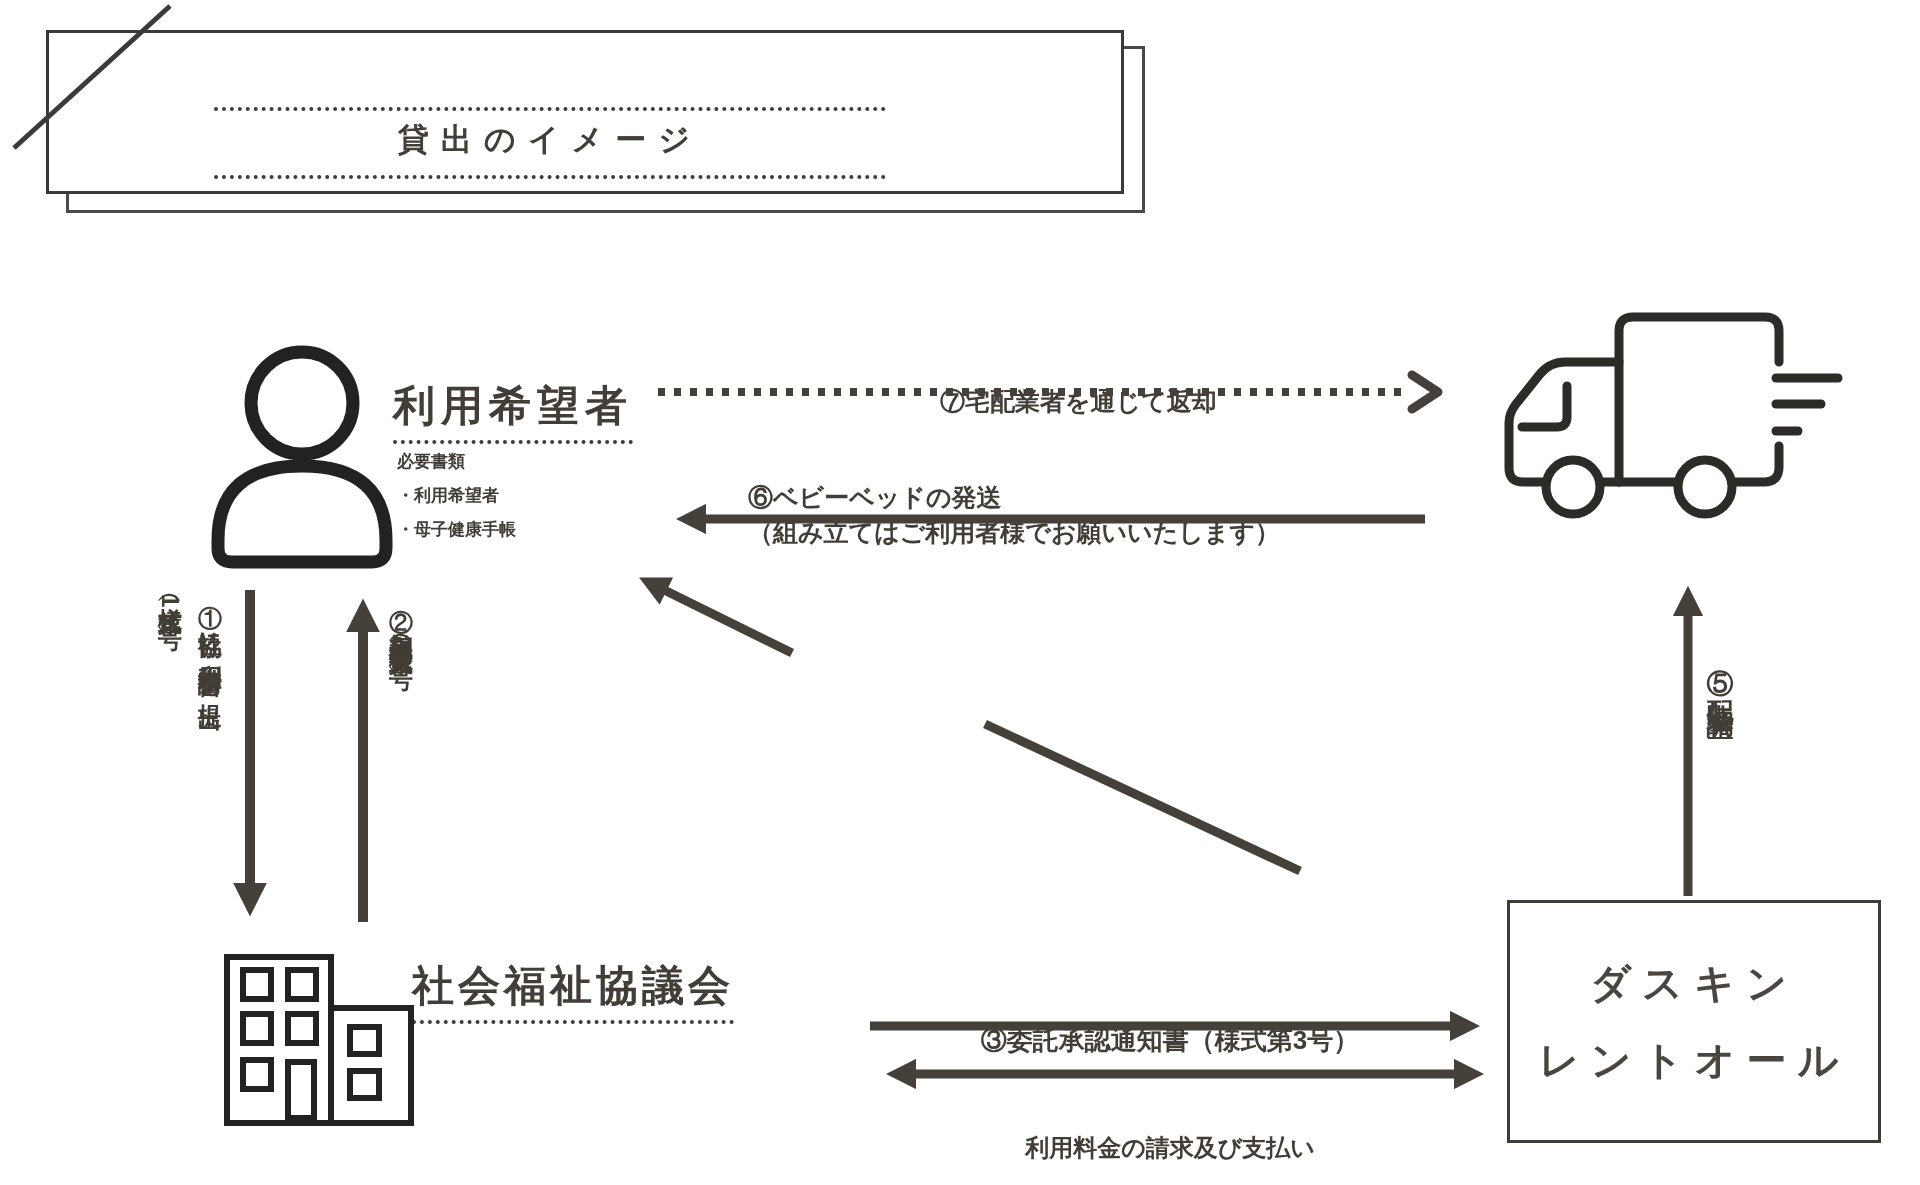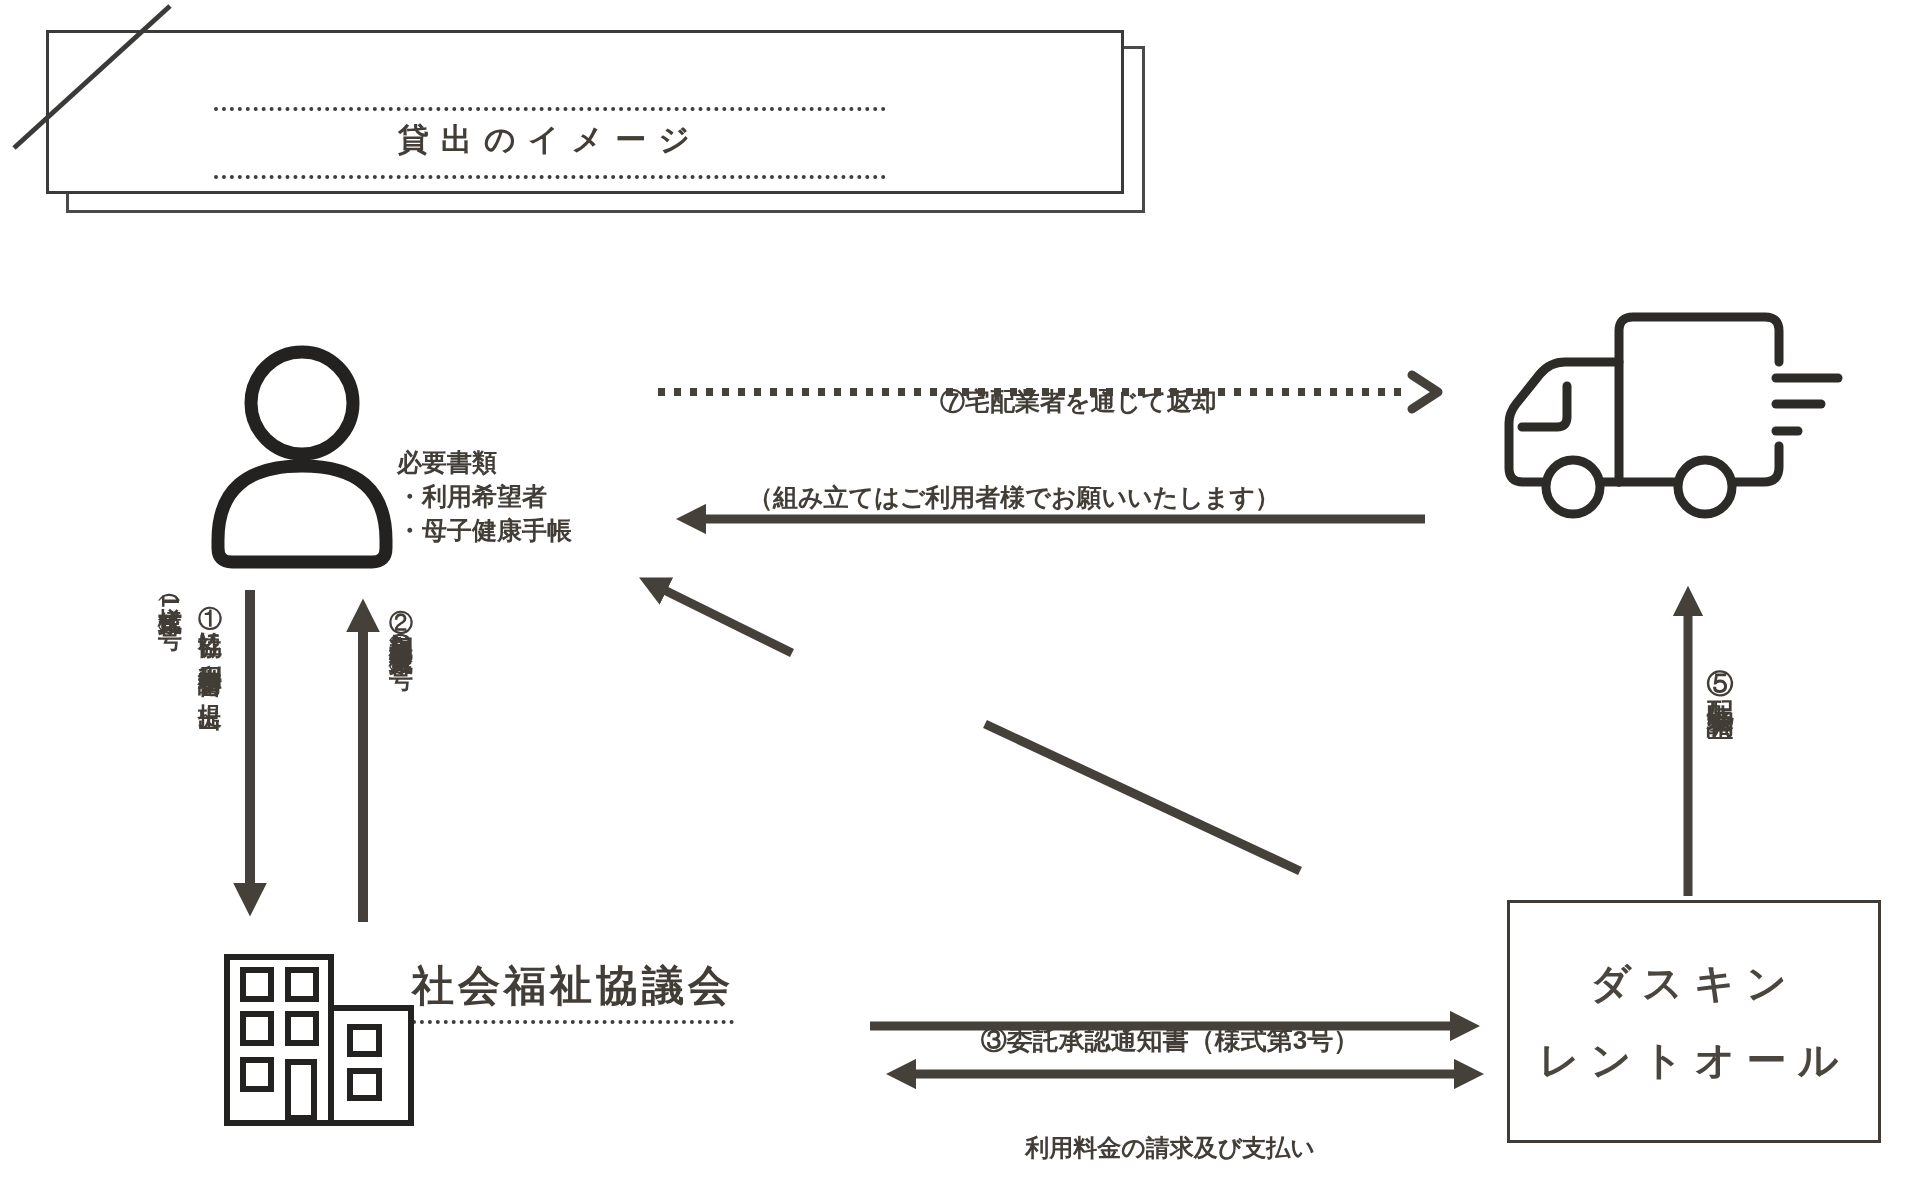--- a/index.html
+++ b/index.html
@@ -16,21 +16,21 @@
   .title-dots{left:165px;width:672px;border-top:4px dotted #3d3d3b;height:0;}
   .title-text{left:165px;top:86px;width:672px;text-align:center;font-size:31px;font-weight:700;letter-spacing:12px;}
 
   
   .actor-name{font-weight:700;font-size:42px;letter-spacing:6px;border-bottom:4px dotted #3d3d3b;padding-bottom:6px;white-space:nowrap;}
   .user-name{left:393px;top:378px;}
   .council-name{left:412px;top:958px;letter-spacing:4px;}
 
   
   .lbl{font-size:25px;font-weight:600;white-space:nowrap;line-height:35px;margin-top:42px;}
-  .docs{left:397px;top:445px;font-size:25px;font-weight:600;line-height:34px;white-space:nowrap;}
+  .docs{left:397px;top:445px;font-size:17px;font-weight:600;line-height:34px;white-space:nowrap;}
   .s7-lbl{left:940px;top:342px;}
   .s6-lbl{left:748px;top:438px;}
   .s4-lbl{left:718px;top:650px;}
   .s3-lbl{left:850px;top:981px;width:640px;text-align:center;font-size:26px;}
   .pay-lbl{left:850px;top:1088px;width:640px;text-align:center;font-size:24px;}
 
   
   .v-label{writing-mode:vertical-rl;font-weight:600;white-space:nowrap;}
   .s1-lbl{left:150px;top:586px;font-size:24px;letter-spacing:2px;line-height:40px;}
   .s2-lbl{left:382px;top:590px;font-size:24px;letter-spacing:2px;line-height:38px;}
@@ -51,29 +51,31 @@
 
 <div class="canvas">
 
   <div class="abs title-shadow"></div>
   <div class="abs title-main">
     <div class="abs title-dots" style="top:74px;"></div>
     <div class="abs title-text jp">貸出のイメージ</div>
     <div class="abs title-dots" style="top:142px;"></div>
   </div>
 
+  <div class="abs actor-name user-name jp">利用希望者</div>
   <div class="abs docs jp">
     <div>必要書類</div>
     <div>・利用希望者</div>
     <div>・母子健康手帳</div>
   </div>
 
   <div class="abs lbl s7-lbl jp">⑦宅配業者を通じて返却</div>
 
   <div class="abs lbl s6-lbl jp">
+    <div>⑥ベビーベッドの発送</div>
     <div>（組み立てはご利用者様でお願いいたします）</div>
   </div>
 
 
   <div class="abs v-label s1-lbl jp">
     <div>①社協に利用申請書を提出</div>
     <div>（様式第1号）</div>
   </div>
   <div class="abs v-label s2-lbl jp">②利用通知書（様式第2号）</div>
   <div class="abs v-label s5-lbl jp">⑤配達調整</div>

